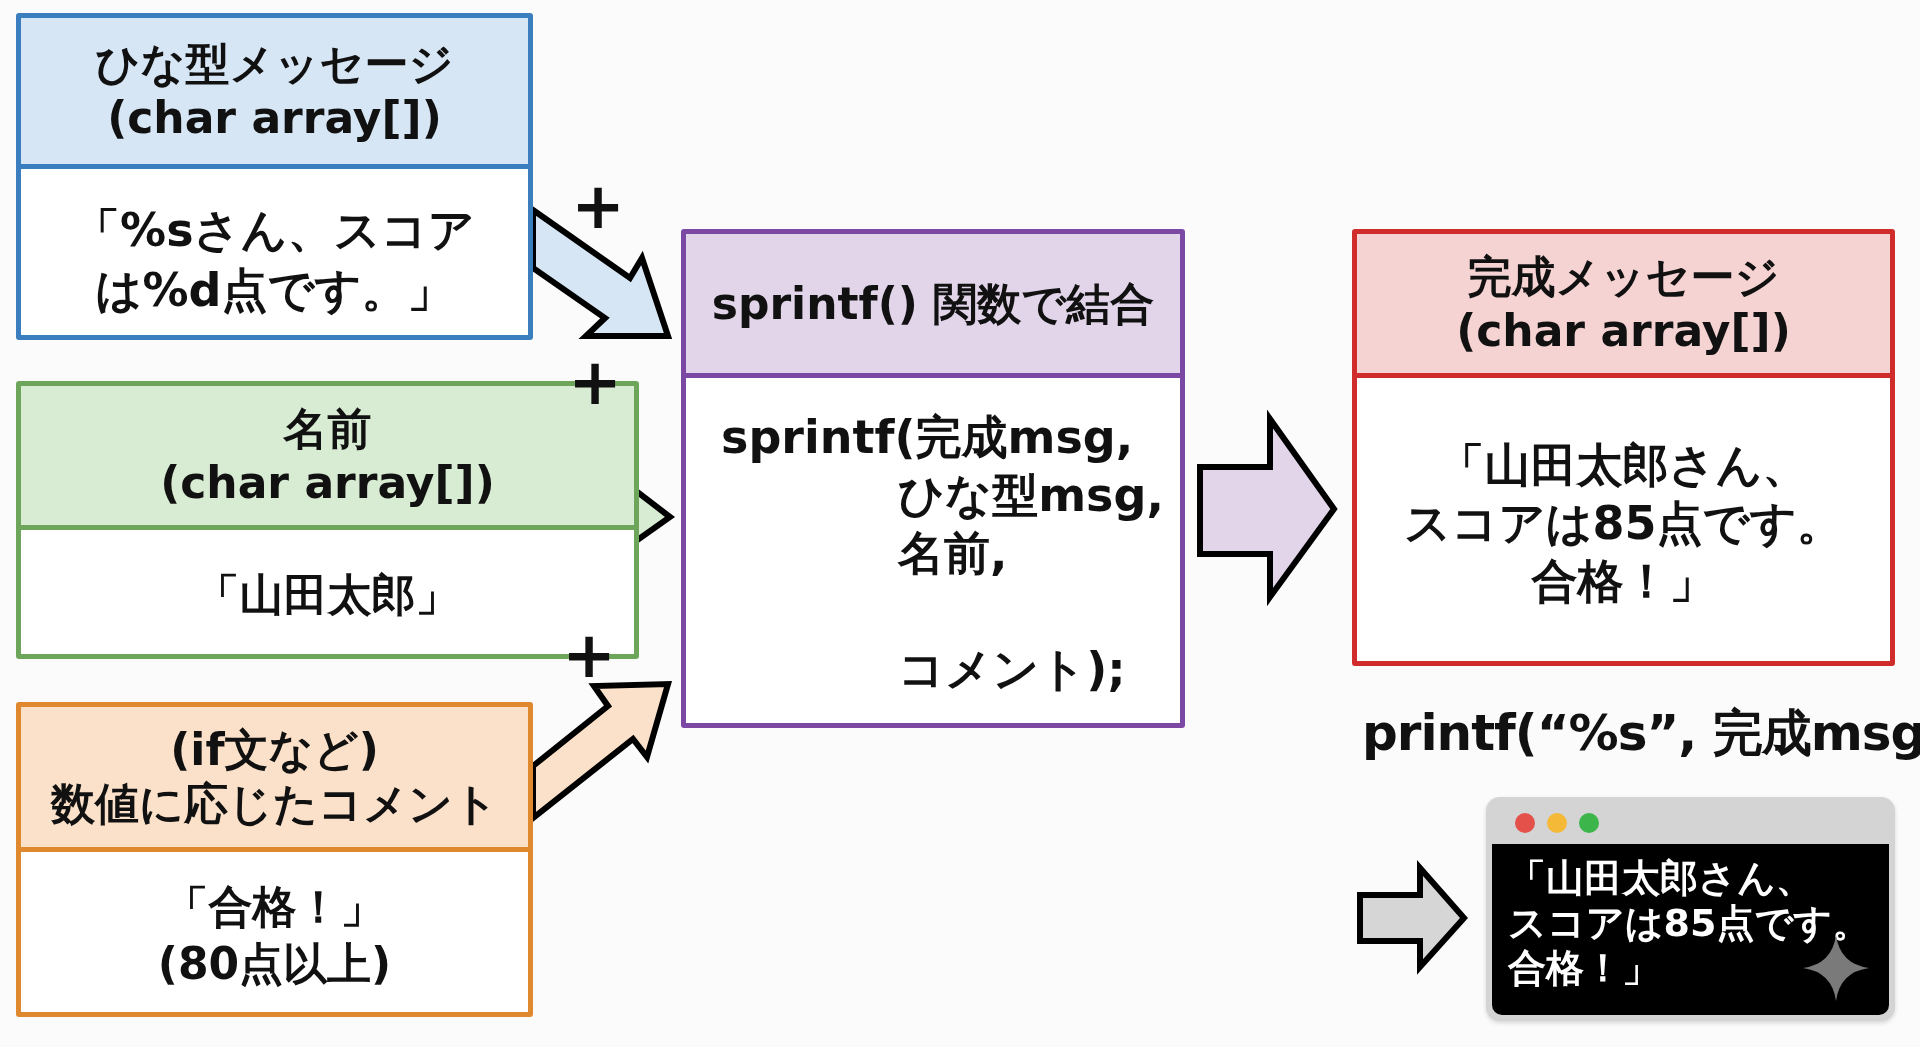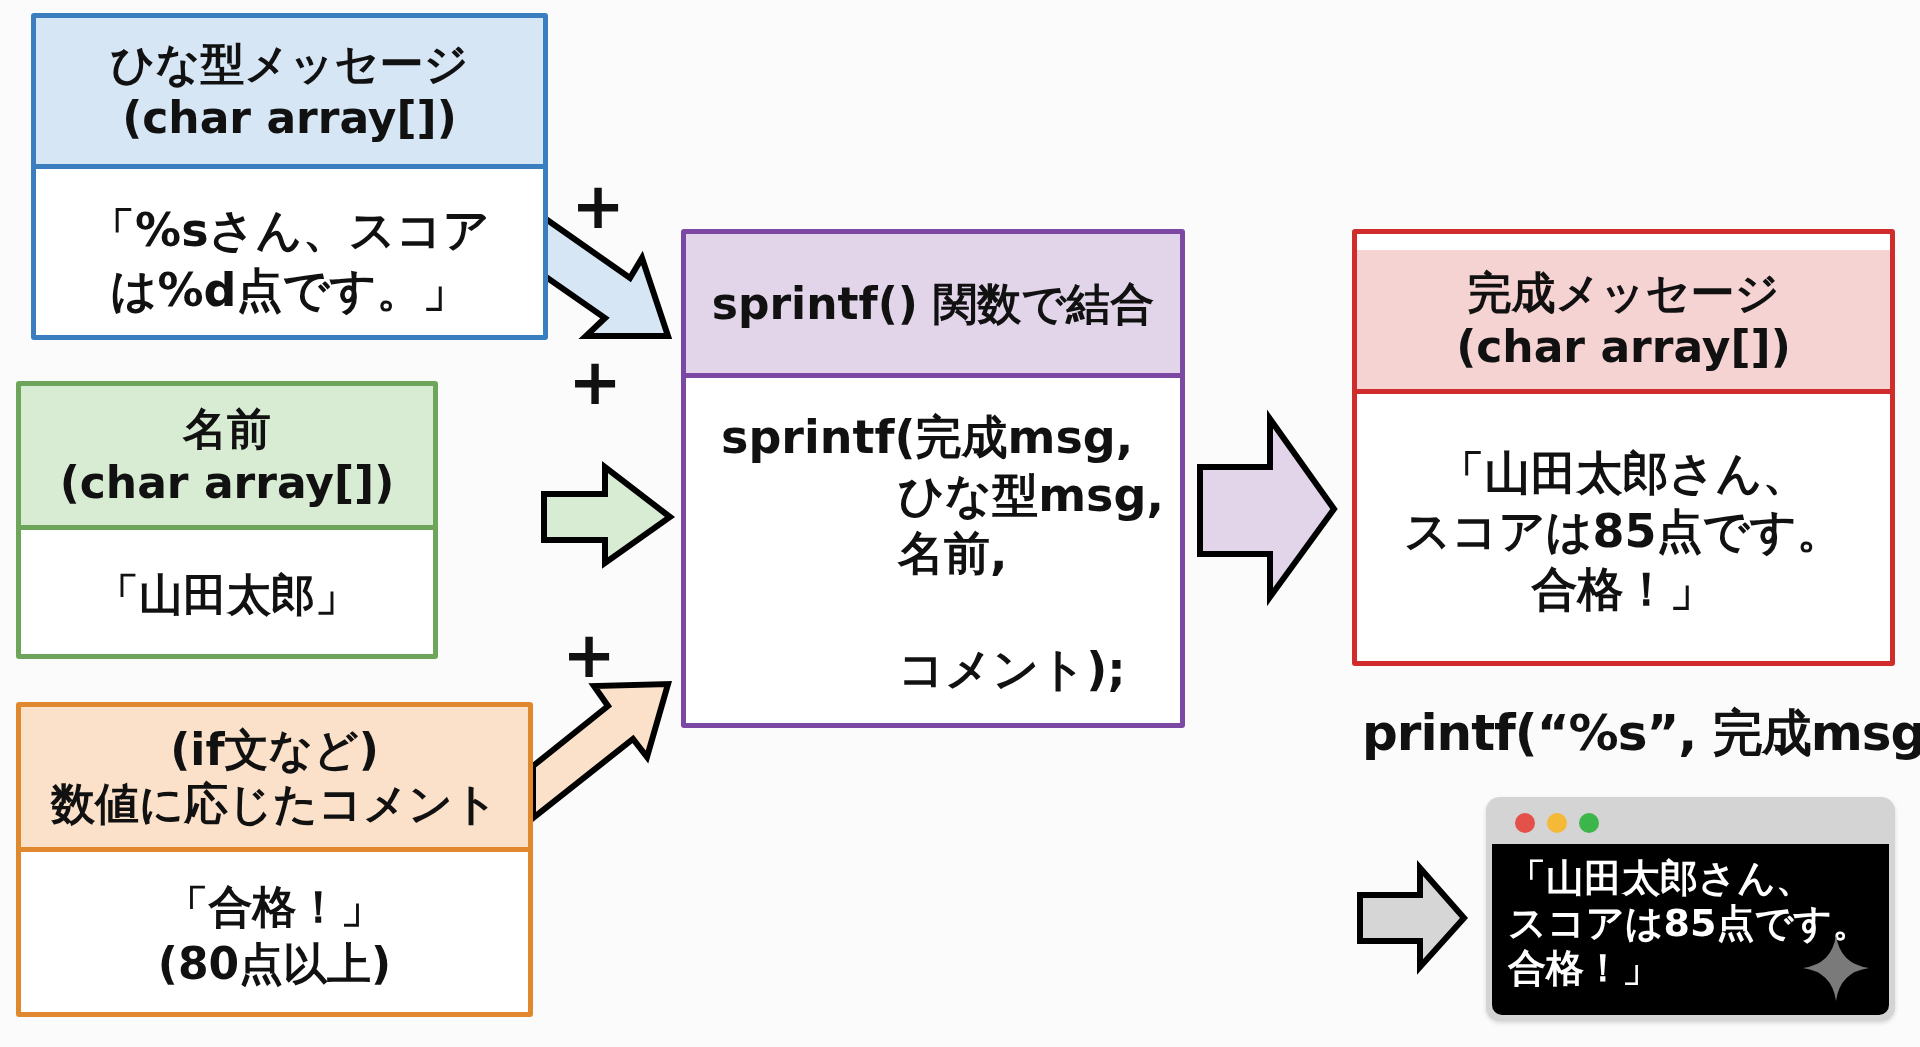--- a/index.html
+++ b/index.html
@@ -7,25 +7,25 @@
       width: 1920px; height: 1047px; position: relative; overflow: hidden;
       background: #fbfbfb;
       font-family: "DejaVu Sans", "Liberation Sans", sans-serif;
       color: #111;
     }
     .box { position: absolute; box-sizing: border-box; border: 5px solid; border-radius: 3px; background: #fff; display: flex; flex-direction: column; }
     .box .hdr { box-sizing: border-box; border-bottom: 5px solid; display: flex; flex-direction: column; align-items: center; justify-content: center; font-weight: bold; text-align: center; line-height: 1.22; }
     .box .body { flex: 1; display: flex; flex-direction: column; align-items: center; justify-content: center; font-weight: bold; text-align: center; line-height: 1.3; margin-top: 6px; }
     .line { display: block; white-space: pre; }
 
-    #box-template { left: 31px; top: 13px; width: 517px; height: 327px; border-color: #3a7ebf; gap: 12px; }
+    #box-template { left: 16px; top: 13px; width: 517px; height: 327px; border-color: #3a7ebf; gap: 12px; }
     #box-template .hdr { height: 151px; background: #d6e6f5; border-color: #3a7ebf; font-size: 44px; }
     #box-template .body { font-size: 46px; }
 
-    #box-name { left: 16px; top: 381px; width: 422px; height: 278px; border-color: #6da55a; }
+    #box-name { left: 16px; top: 381px; width: 623px; height: 278px; border-color: #6da55a; }
     #box-name .hdr { height: 144px; background: #d8ebd3; border-color: #6da55a; font-size: 44px; }
     #box-name .body { font-size: 44px; }
 
     #box-comment { left: 16px; top: 702px; width: 517px; height: 315px; border-color: #e0882e; }
     #box-comment .hdr { height: 145px; background: #fbe1c9; border-color: #e0882e; font-size: 44px; }
     #box-comment .body { font-size: 44px; }
 
     #box-sprintf { left: 681px; top: 229px; width: 504px; height: 499px; border-color: #7b48a4; }
     #box-sprintf .hdr { height: 144px; background: #e2d5ea; border-color: #7b48a4; font-size: 44px; }
     #box-sprintf .code { flex: 1; position: relative; font-weight: bold; font-size: 46px; line-height: 58px; border-radius: 11px; }
@@ -109,21 +109,21 @@
   </div>
   <div class="code">
     <span class="l0">sprintf(完成msg,</span>
     <span class="ln" style="top:88px">ひな型msg,</span>
     <span class="ln" style="top:146px">名前,</span>
     <span class="ln" style="top:262px">コメント);</span>
   </div>
 </div>
 
 <div class="box" id="box-result" style="border-color: rgb(209, 44, 44);">
-  <div class="hdr" style="background: rgb(246, 211, 211); border-color: rgb(209, 44, 44); margin-top: 16px;">
+  <div class="hdr" style="background: rgb(246, 211, 211); border-color: rgb(209, 44, 44);">
     <span class="line">完成メッセージ</span>
     <span class="line">(char array[])</span>
   </div>
   <div class="body">
     <span class="line">「山田太郎さん、</span>
     <span class="line">スコアは85点です。</span>
     <span class="line">合格！」</span>
   </div>
 </div>
 

